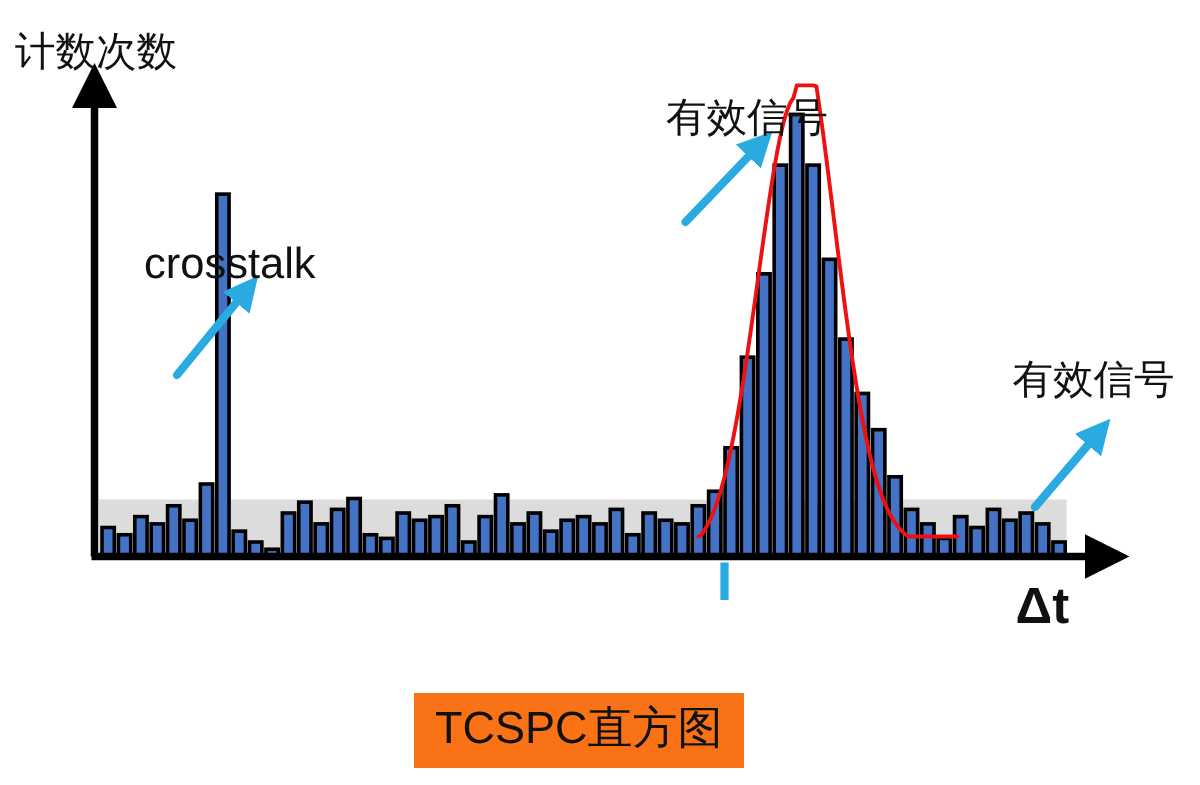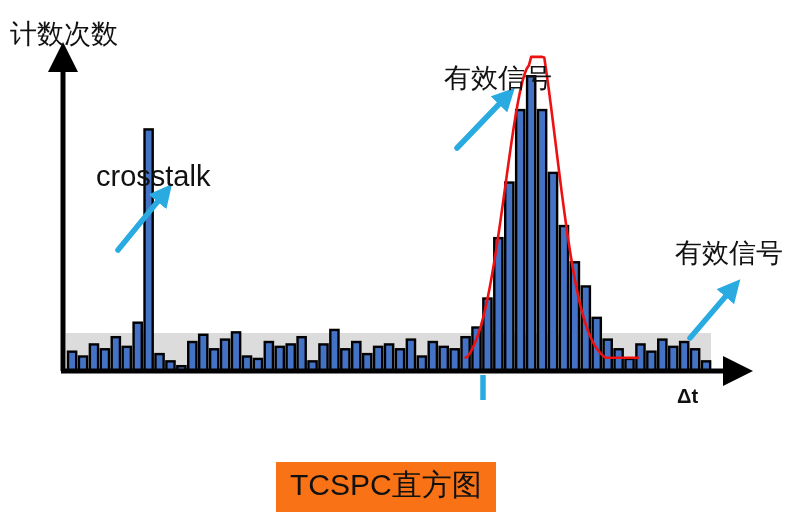--- a/index.html
+++ b/index.html
@@ -49,21 +49,21 @@
     font-size: 27px;
   }
   #tof-label {
     left: 421px;
     top: 404px;
     font-size: 27px;
   }
   #xlabel {
     left: 677px;
     top: 385px;
-    font-size: 20px;
+    font-size: 34px;
     font-weight: 700;
   }
   #caption {
     position: absolute;
     left: 276px;
     top: 462px;
     font-size: 30px;
     color: #111111;
     background: #f97316;
     padding: 3px 14px 6px 14px;

